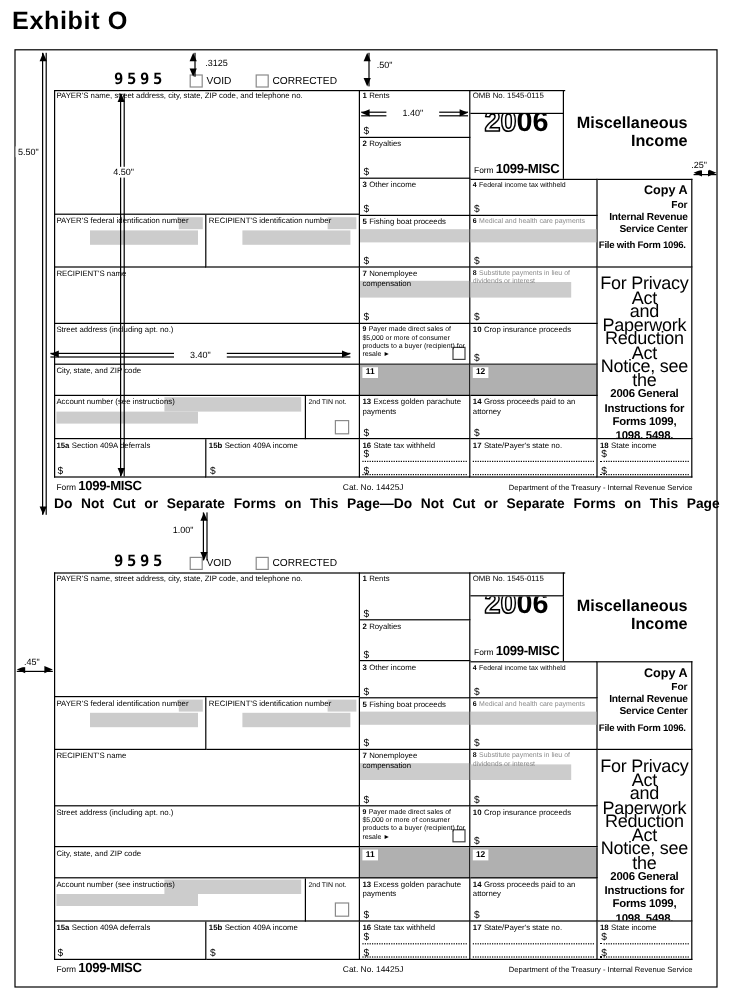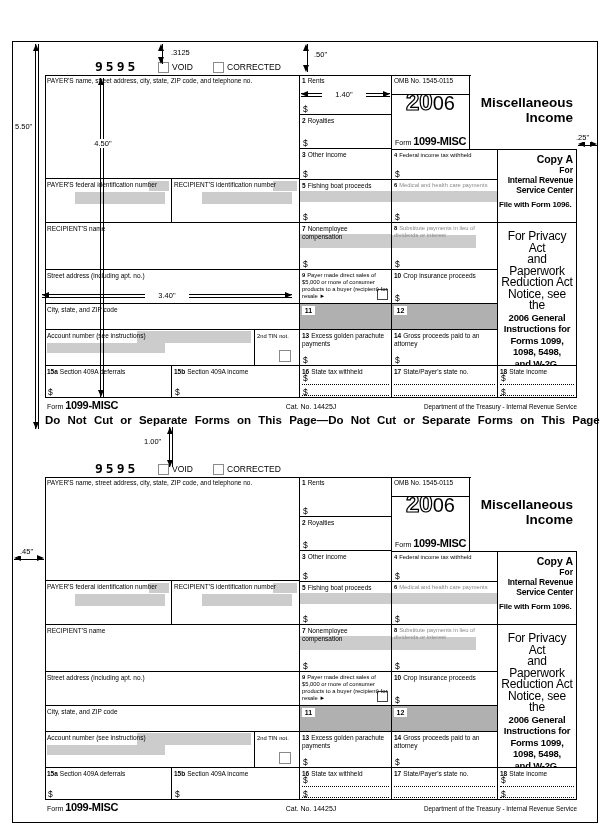--- a/index.html
+++ b/index.html
@@ -31,33 +31,33 @@
   .graybox{background:#b0b0b0;padding:0;}
   .chip{position:absolute;left:2px;top:2px;background:#fff;min-width:11px;text-align:center;
         font-weight:bold;font-size:7px;line-height:9px;z-index:2;padding:0 1px;}
   .dot{position:absolute;left:2px;right:2px;border-bottom:1px dotted #000;z-index:1;}
   .box9cb{position:absolute;right:3px;bottom:3px;width:9px;height:9px;border:1px solid #444;background:#fff;}
   .tincb{position:absolute;right:8px;bottom:3px;width:10px;height:10px;border:1px solid #8a8a8a;background:#fff;}
   
   .omb{font-size:6.5px;}
   .yearcell{text-align:center;padding-top:3px;}
   .y20{font-weight:bold;font-size:24px;color:#fff;-webkit-text-stroke:1.2px #000;text-shadow:0 0 1px #000;}
-  .y06{font-weight:normal;font-size:20px;}
+  .y06{font-weight:bold;font-size:24px;}
   .formname{position:absolute;left:3px;bottom:2px;white-space:nowrap;}
   .fword{font-size:7px;} .fnum{font-size:11px;font-weight:bold;letter-spacing:-.3px;}
   
   .titlearea{position:absolute;text-align:right;padding:20px 4px 0 0;box-sizing:border-box;
              font-size:13.5px;font-weight:bold;line-height:15px;white-space:pre-line;}
   .copycell{text-align:right;padding:3px 3px 0 1px;}
   .copya{font-size:10.5px;font-weight:bold;line-height:12px;}
   .copyfor{font-size:8.5px;font-weight:bold;line-height:10px;}
   .copyirs{font-size:8.5px;font-weight:bold;line-height:10px;white-space:pre-line;letter-spacing:-.2px;}
   .copyfile{font-size:8px;font-weight:bold;margin-top:6px;text-align:left;letter-spacing:-.2px;}
   .privcell{text-align:center;padding-top:8px;}
-  .privreg{font-size:12px;line-height:11.5px;white-space:pre-line;letter-spacing:-.2px;}
+  .privreg{font-size:15px;line-height:11.5px;white-space:pre-line;letter-spacing:-.2px;}
   .privbold{font-size:9.5px;font-weight:bold;line-height:11.5px;white-space:pre-line;letter-spacing:-.2px;text-align:center;}
   
   .ffoot{position:absolute;left:0;top:326px;width:532px;height:13px;}
   .ffoot .l{position:absolute;left:2px;top:0;}
   .ffoot .c{position:absolute;left:0;right:0;text-align:center;top:2px;font-size:7px;}
   .ffoot .r{position:absolute;right:0;top:2px;font-size:6.3px;}
   
   .divider{position:absolute;left:45px;top:414px;width:532px;display:flex;justify-content:space-between;
            font-size:11.5px;font-weight:bold;word-spacing:4px;white-space:nowrap;}
   
@@ -72,20 +72,21 @@
   .ah.down{border-left:3.5px solid transparent;border-right:3.5px solid transparent;border-top:7px solid #000;}
   .ah.left{border-top:3.5px solid transparent;border-bottom:3.5px solid transparent;border-right:7px solid #000;}
   .ah.right{border-top:3.5px solid transparent;border-bottom:3.5px solid transparent;border-left:7px solid #000;}
   .mlabel{position:absolute;font-size:7.5px;background:#fff;padding:0 2px;z-index:7;white-space:nowrap;}
   .mlabel.ctr{text-align:center;}
 </style>
 </head>
 <body>
 
 <div class="page">
+  <div class="exhibit-title">Exhibit O</div>
   <div class="outer"></div>
 
   <div class="form f1">
     <div class="coderow">
       <span class="code">9595</span>
       <span class="cb" style="left:113px"></span>
       <span class="cbl" style="left:127px">VOID</span>
       <span class="cb" style="left:168px"></span>
       <span class="cbl" style="left:182px">CORRECTED</span>
     </div>

